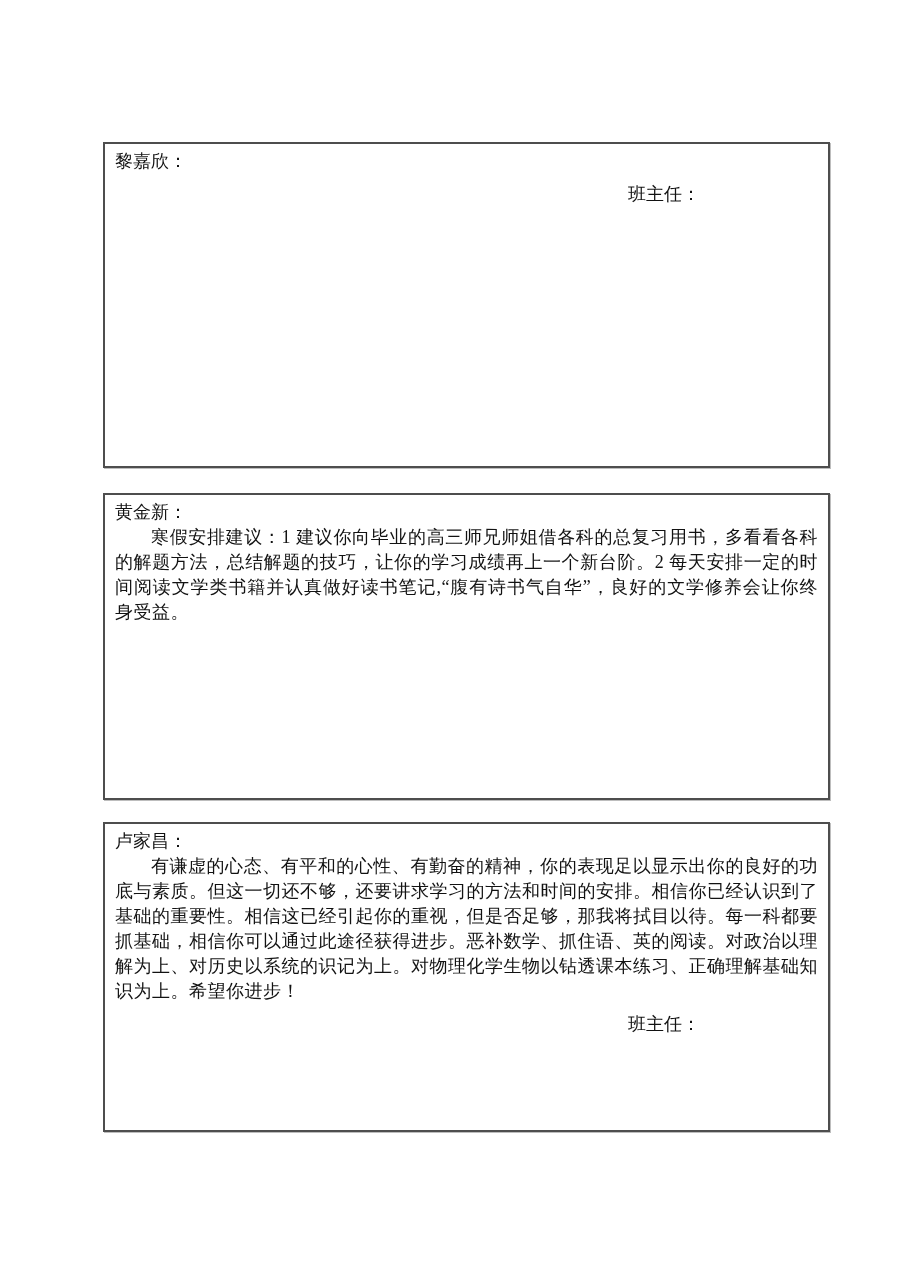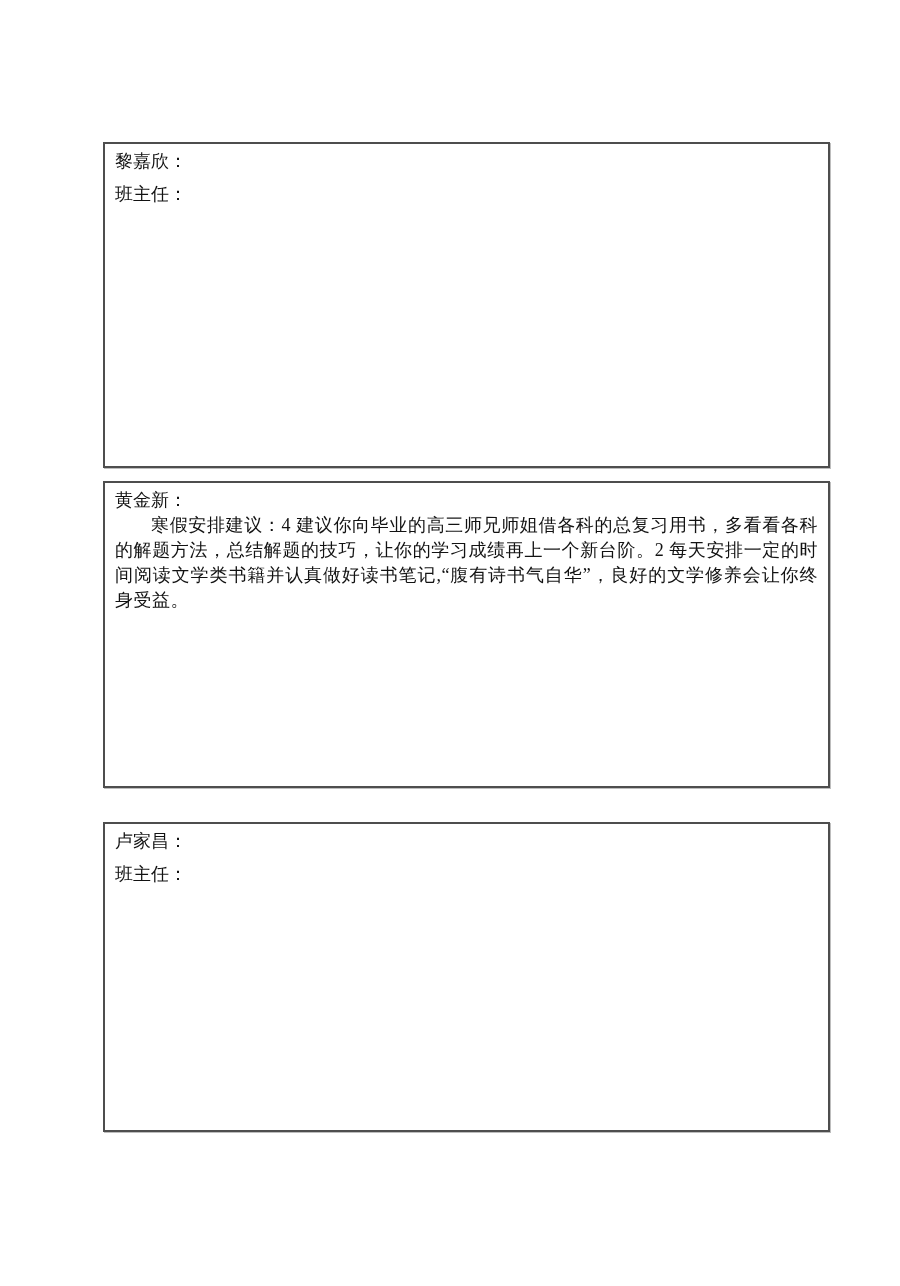--- a/index.html
+++ b/index.html
@@ -23,53 +23,55 @@
     box-sizing: border-box;
     border: 2px solid #4e4e4e;
     box-shadow: 1px 1px 0 #bdbdbd;
     background: #ffffff;
     padding: 5px 10px 0 10px;
     font-size: 18px;
     line-height: 25px;
     overflow: hidden;
   }
   .box-1 { top: 113px; height: 326px; margin-top: 29px; }
-  .box-2 { top: 481px; height: 307px; }
+  .box-2 { top: 493px; height: 307px; }
   .box-3 { top: 822px; height: 310px; }
 
   .student-name {
     margin: 0;
     font-weight: normal;
   }
   p.para {
     margin: 0;
     text-indent: 2em;
     text-align: justify;
     letter-spacing: 0.5px;
   }
   .signature {
+    text-align: right;
     padding-right: 118px;
   }
   .box-1 .signature { margin-top: 8px; }
   .box-3 .signature { margin-top: 8px; }
 </style>
 </head>
 <body>
 
 <div class="page">
 
   <div class="comment-box box-1">
     <div class="student-name">黎嘉欣：</div>
     <div class="signature">班主任：</div>
   </div>
 
   <div class="comment-box box-2">
     <div class="student-name">黄金新：</div>
-    <p class="para">寒假安排建议：4 建议你向毕业的高三师兄师姐借各科的总复习用书，多看看各科的解题方法，总结解题的技巧，让你的学习成绩再上一个新台阶。2 每天安排一定的时间阅读文学类书籍并认真做好读书笔记,“腹有诗书气自华”，良好的文学修养会让你终身受益。</p>
+    <p class="para">寒假安排建议：1 建议你向毕业的高三师兄师姐借各科的总复习用书，多看看各科的解题方法，总结解题的技巧，让你的学习成绩再上一个新台阶。2 每天安排一定的时间阅读文学类书籍并认真做好读书笔记,“腹有诗书气自华”，良好的文学修养会让你终身受益。</p>
 
   </div>
 
   <div class="comment-box box-3">
     <div class="student-name">卢家昌：</div>
+    <p class="para">有谦虚的心态、有平和的心性、有勤奋的精神，你的表现足以显示出你的良好的功底与素质。但这一切还不够，还要讲求学习的方法和时间的安排。相信你已经认识到了基础的重要性。相信这已经引起你的重视，但是否足够，那我将拭目以待。每一科都要抓基础，相信你可以通过此途径获得进步。恶补数学、抓住语、英的阅读。对政治以理解为上、对历史以系统的识记为上。对物理化学生物以钻透课本练习、正确理解基础知识为上。希望你进步！</p>
     <div class="signature">班主任：</div>
   </div>
 
 </div>
 
 </body></html>

